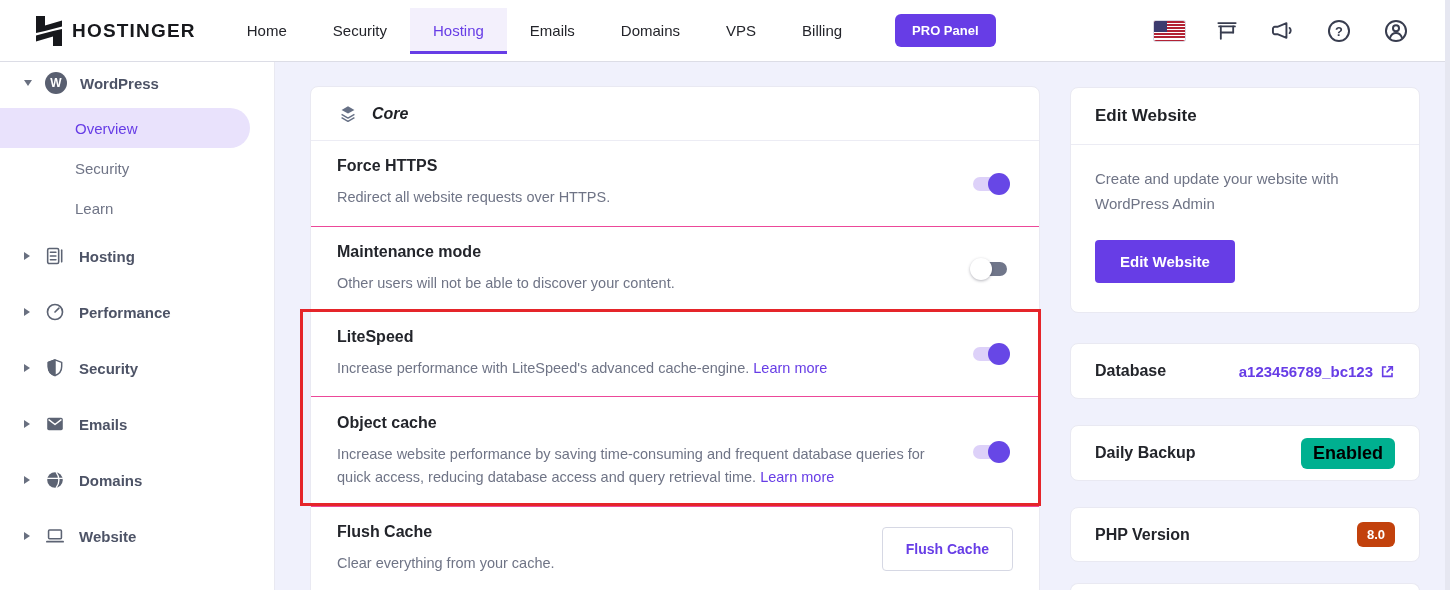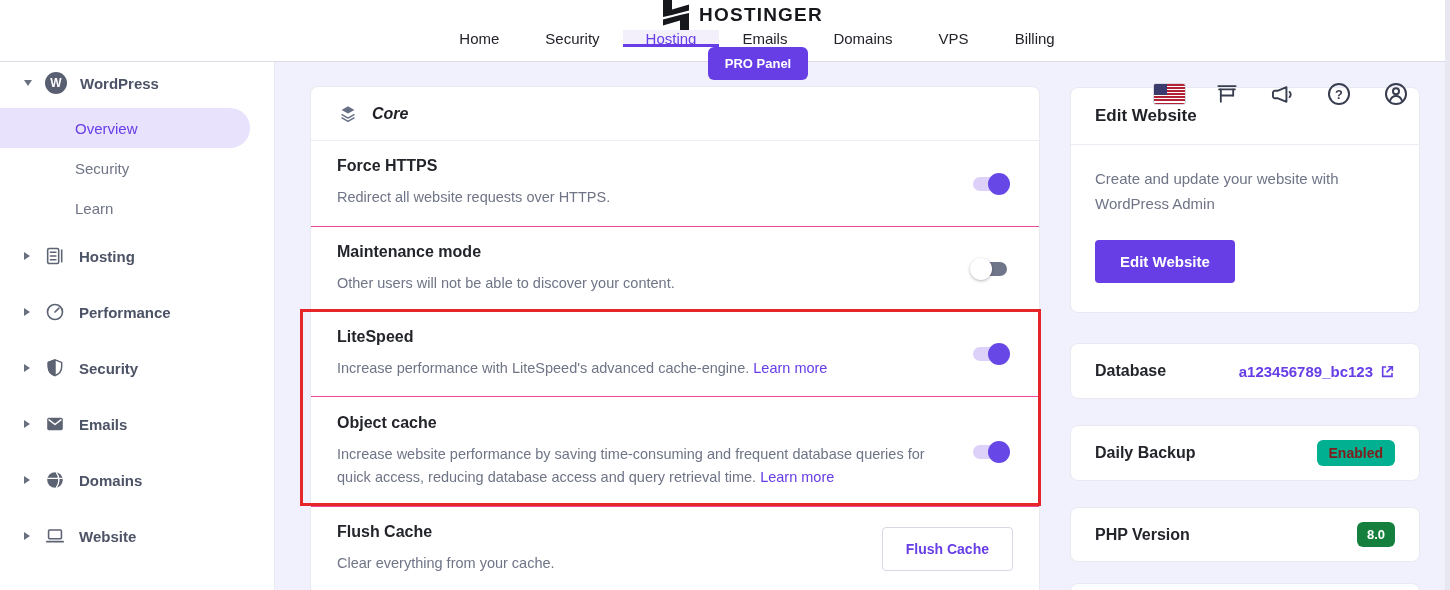--- a/index.html
+++ b/index.html
@@ -1,21 +1,21 @@
 <!DOCTYPE html>
 <html><head>
 <meta charset="utf-8">
 <style>
   * { margin:0; padding:0; box-sizing:border-box; }
   html,body { width:1450px; height:590px; }
   body { font-family:"Liberation Sans", sans-serif; background:#f0f1fc; position:relative; overflow:hidden; color:#23252b; }
 
   
   header { position:absolute; left:0; top:0; width:1450px; height:62px; background:#fff;
-           border-bottom:1px solid #dcdde6; display:flex; align-items:center; padding-left:36px; z-index:20;flex-direction:column; }
+           border-bottom:1px solid #dcdde6; display:flex; align-items:center; padding-left:36px; z-index:20; }
   .logo { display:flex; align-items:center; gap:10px; cursor:pointer; }
   .brand { font-size:19px; font-weight:800; letter-spacing:1.2px; color:#17181c; }
   nav.mainnav { display:flex; height:46px; margin-left:28px; }
   .nav-link { display:flex; align-items:center; padding:0 23px; font-size:15px; color:#23242a; cursor:pointer; }
   .nav-link.active { background:#f3f0fc; color:#673de6; box-shadow:inset 0 -3px 0 #673de6; }
   .pro-btn { margin-left:30px; background:#673de6; color:#fff; font-weight:700; font-size:13px;
              border:none; border-radius:6px; padding:9px 17px; cursor:pointer; font-family:inherit; }
   .header-icons { margin-left:auto; margin-right:40px; display:flex; align-items:center; gap:29px; }
   .hicon { cursor:pointer; display:flex; }
   .flag { width:31px; height:20px; border-radius:2px; position:relative; overflow:hidden;
@@ -74,22 +74,22 @@
   .rc-desc { font-size:15px; color:#6f7486; line-height:1.65; max-width:280px; }
   .primary-btn { margin-top:23px; background:#673de6; color:#fff; border:none; border-radius:4px;
                  font-weight:700; font-size:15px; padding:13px 25px; cursor:pointer; font-family:inherit; }
   .mini { display:flex; align-items:center; justify-content:space-between; padding:0 24px; }
   #db-card { top:343px; height:56px; }
   #backup-card { top:425px; height:56px; }
   #php-card { top:507px; height:55px; }
   #partial-card { top:583px; height:28px; border-bottom:none; border-radius:8px 8px 0 0; }
   .mini-label { font-size:16px; font-weight:700; color:#23252b; }
   .db-link { color:#673de6; font-weight:700; font-size:15px; display:flex; align-items:center; gap:7px; cursor:pointer; }
-  .badge-green { background:#00b090; color:#7f1d1d; font-weight:700; font-size:14px; border-radius:6px; padding:5px 12px; }
-  .badge-purple { background:#15803d; color:#fff; font-weight:700; font-size:13px; border-radius:6px; padding:5px 10px; }
+  .badge-green { background:#00b090; color:#000000; font-weight:700; font-size:18px; border-radius:6px; padding:5px 12px; }
+  .badge-purple { background:#c2410c; color:#fff; font-weight:700; font-size:13px; border-radius:6px; padding:5px 10px; }
 
   .scroll-strip { position:absolute; right:0; top:0; width:5px; height:590px; background:#e6e7f1; z-index:40; }
 </style>
 </head>
 <body>
 
 <header>
   <div class="logo">
     <svg width="26" height="30" viewBox="0 0 26 30">
       <path fill="#17181c" d="M0 0 H9 V9.5 L26 4.5 V10.5 L9 15 L0 17 Z"></path>

